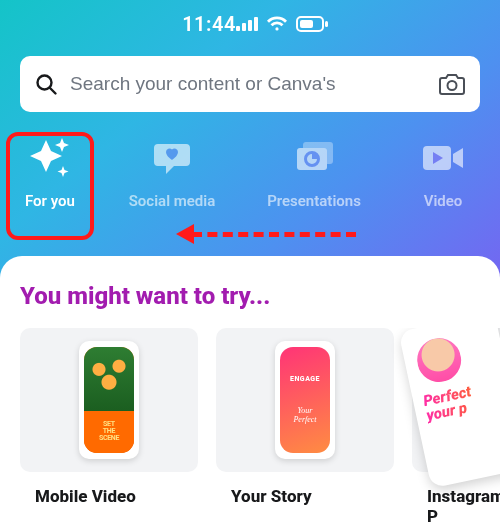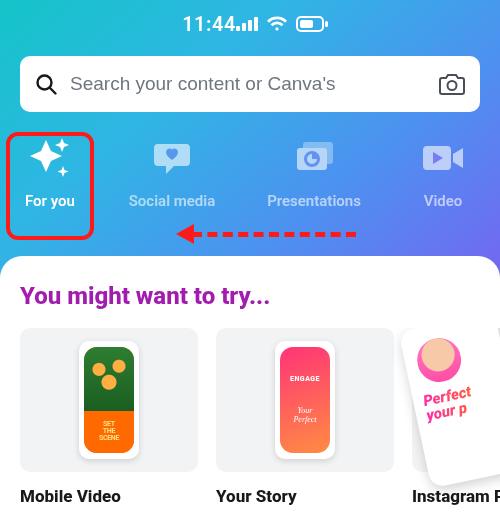--- a/index.html
+++ b/index.html
@@ -86,21 +86,21 @@
       radial-gradient(circle at 50% 38%, #f8c9a8 0 16px, transparent 17px),
       linear-gradient(#ff77c1,#ff4da6);
     margin:4px 0 8px 2px;
   }
   .card-3-thumb .txt {
     font-size:15px; font-weight:900; font-style:italic;
     background:linear-gradient(90deg,#ff2ea6,#ff7a00);
     -webkit-background-clip:text; background-clip:text; color:transparent;
     line-height:1;
   }
-  .card-label { margin-top:14px; font-size:17px; font-weight:800; color:#18191b; }
+  .card-label { margin-top:14px; font-size:17px; font-weight:800; color:#18191b;margin-left:15px; }
   .card:nth-child(3) .thumb { width:100px; padding-left:2px; justify-content:flex-start;}
   .card:nth-child(3) { width:100px; }
   
   .arrow {
     position:absolute; height:0; pointer-events:none;
   }
   .arrow .line {
     position:absolute; top:-2px; left:0; right:0;
     border-top:5px dashed #ff1a1a;
   }

